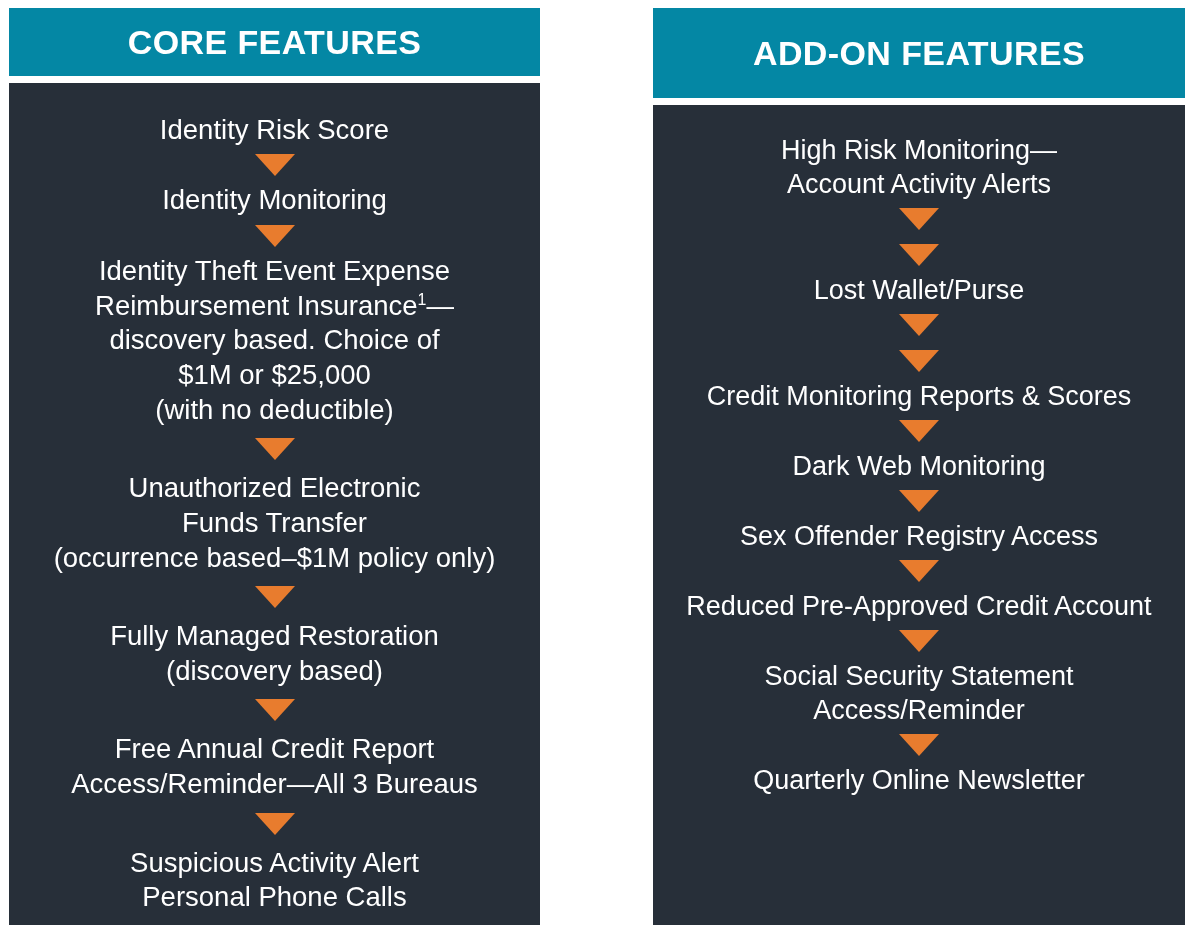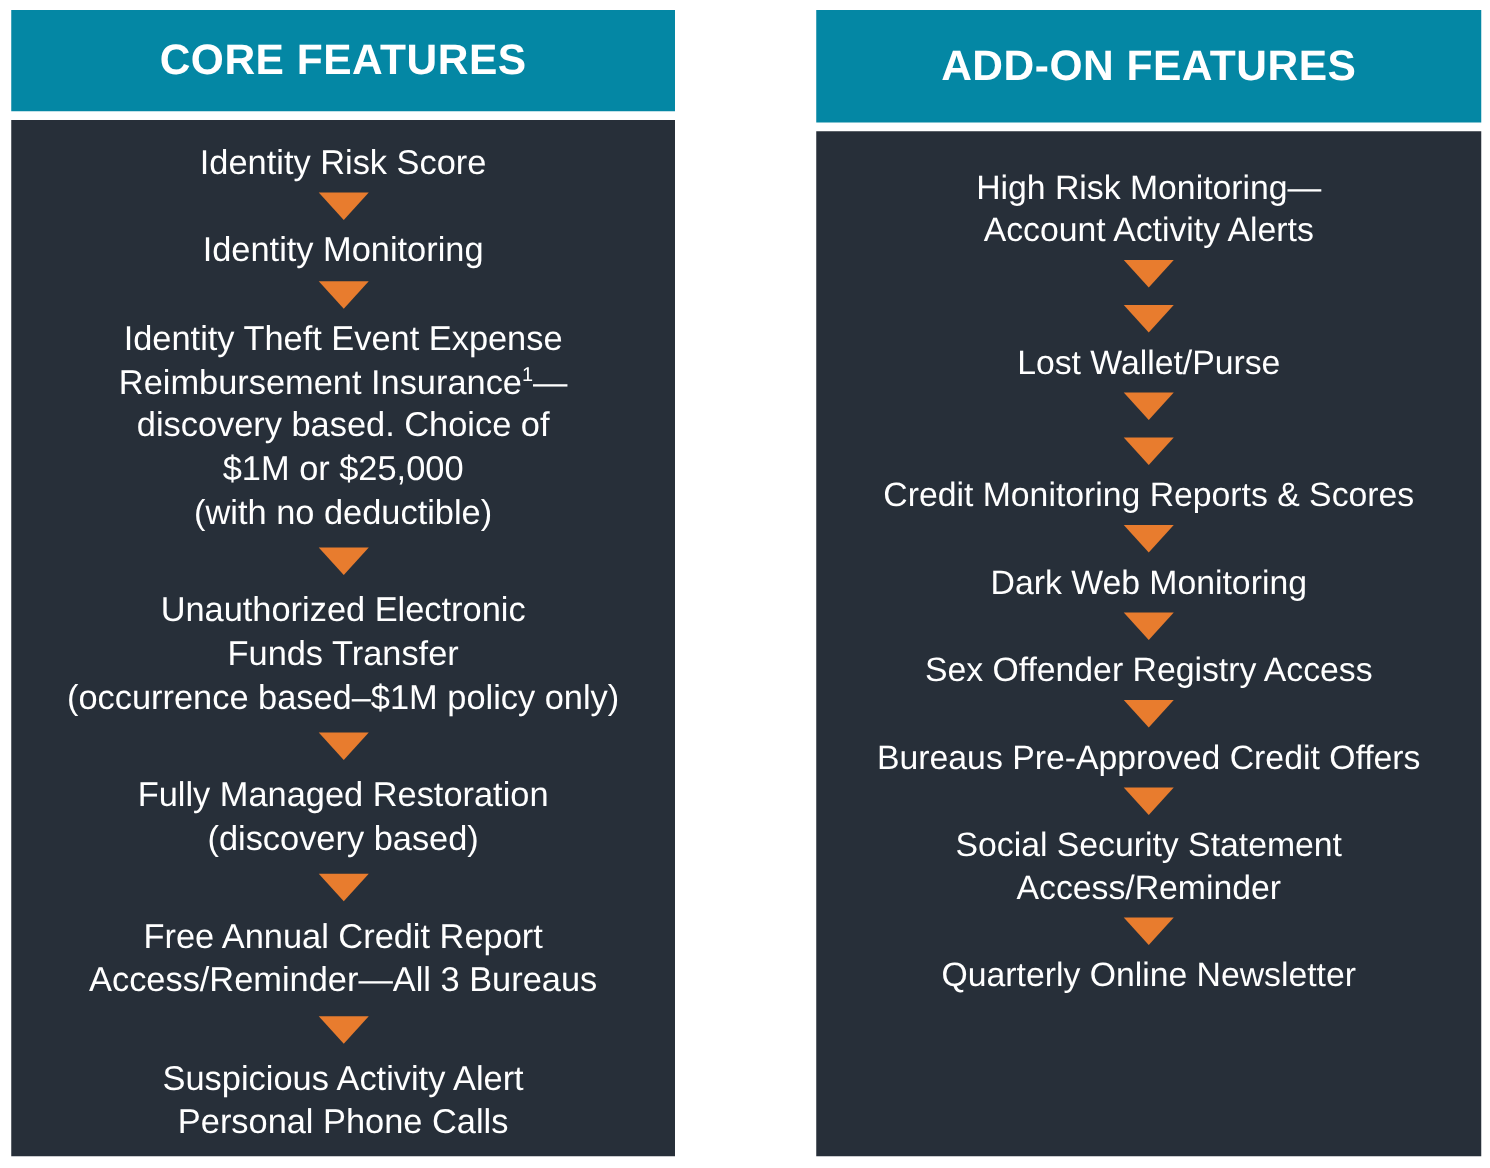--- a/index.html
+++ b/index.html
@@ -49,21 +49,21 @@
     flex: 1 1 auto;
     margin-top: 7px;
     background: #272f39;
     display: flex;
     flex-direction: column;
     align-items: center;
     justify-content: flex-start;
     box-sizing: border-box;
     padding: 14px 8px 10px 8px;
   }
-  .column.left  .col-body { padding-top: 17px; }
+  .column.left  .col-body { padding-top: 30px; }
   .column.right .col-body { padding-top: 28px; }
 
   .feature {
     color: #ffffff;
     font-size: 27px;
     line-height: 1.26;
     text-align: center;
     width: 100%;
     white-space: pre-line;
   }
@@ -156,21 +156,21 @@
         <div class="arrow"></div>
         <div class="gap-sm"></div>
         <div class="feature">Dark Web Monitoring</div>
         <div class="gap-sm"></div>
         <div class="arrow"></div>
         <div class="gap-sm"></div>
         <div class="feature">Sex Offender Registry Access</div>
         <div class="gap-sm"></div>
         <div class="arrow"></div>
         <div class="gap-sm"></div>
-        <div class="feature">Bureaus Pre-Approved Credit Offers</div>
+        <div class="feature">Reduced Pre-Approved Credit Account</div>
         <div class="gap-sm"></div>
         <div class="arrow"></div>
         <div class="gap-sm"></div>
         <div class="feature">Social Security Statement
 Access/Reminder</div>
         <div class="gap-sm"></div>
         <div class="arrow"></div>
         <div class="gap-sm"></div>
         <div class="feature">Quarterly Online Newsletter</div>
       </div>

